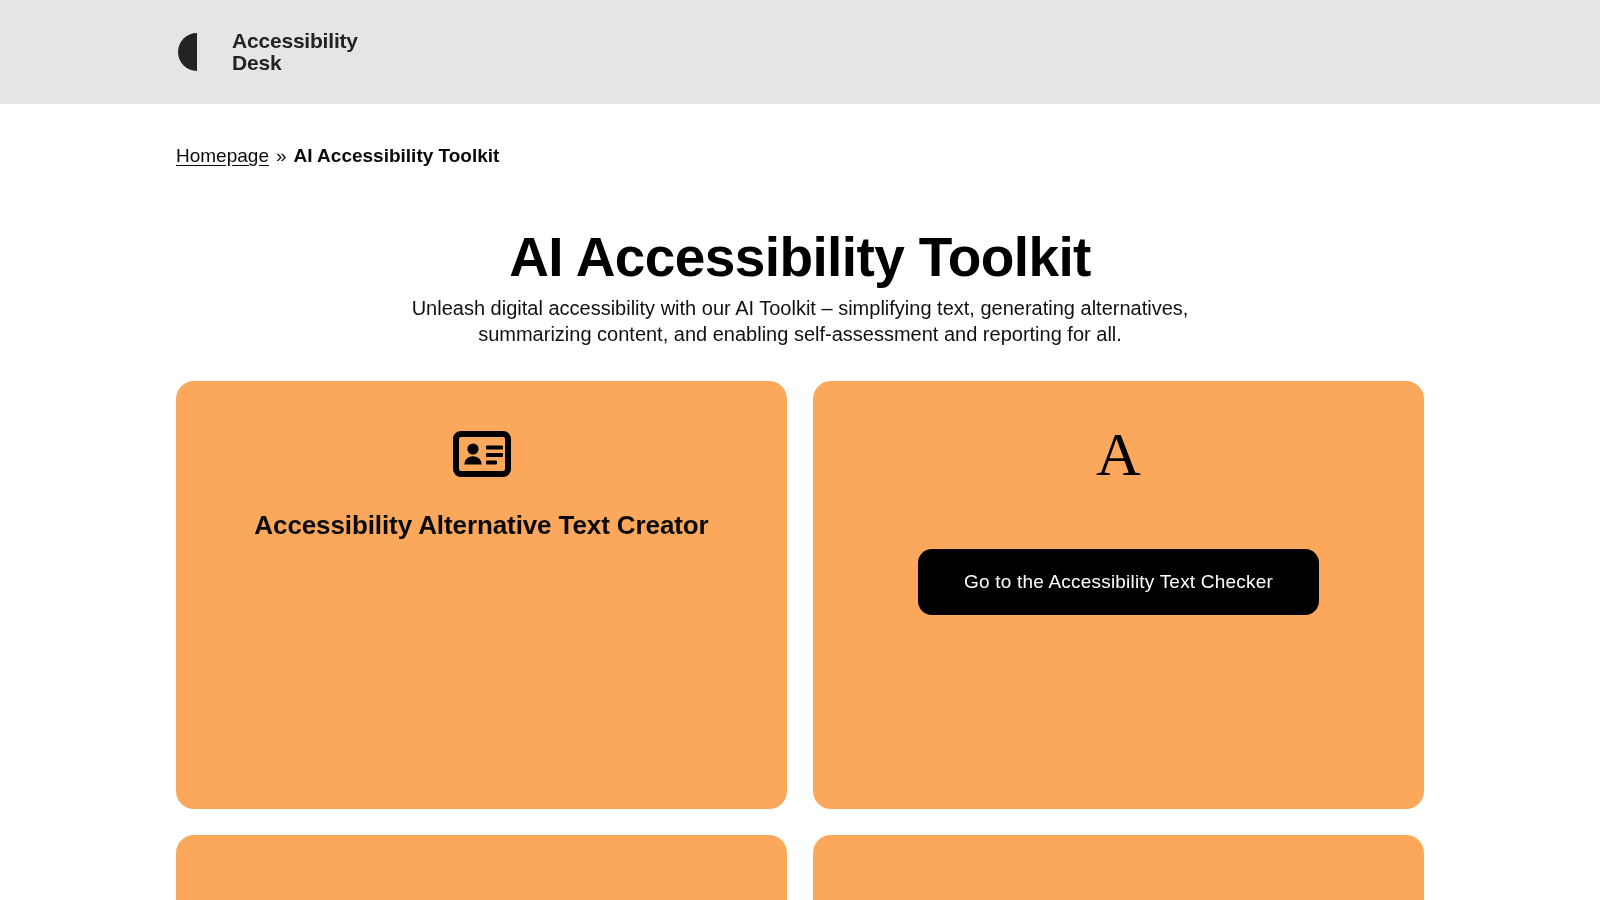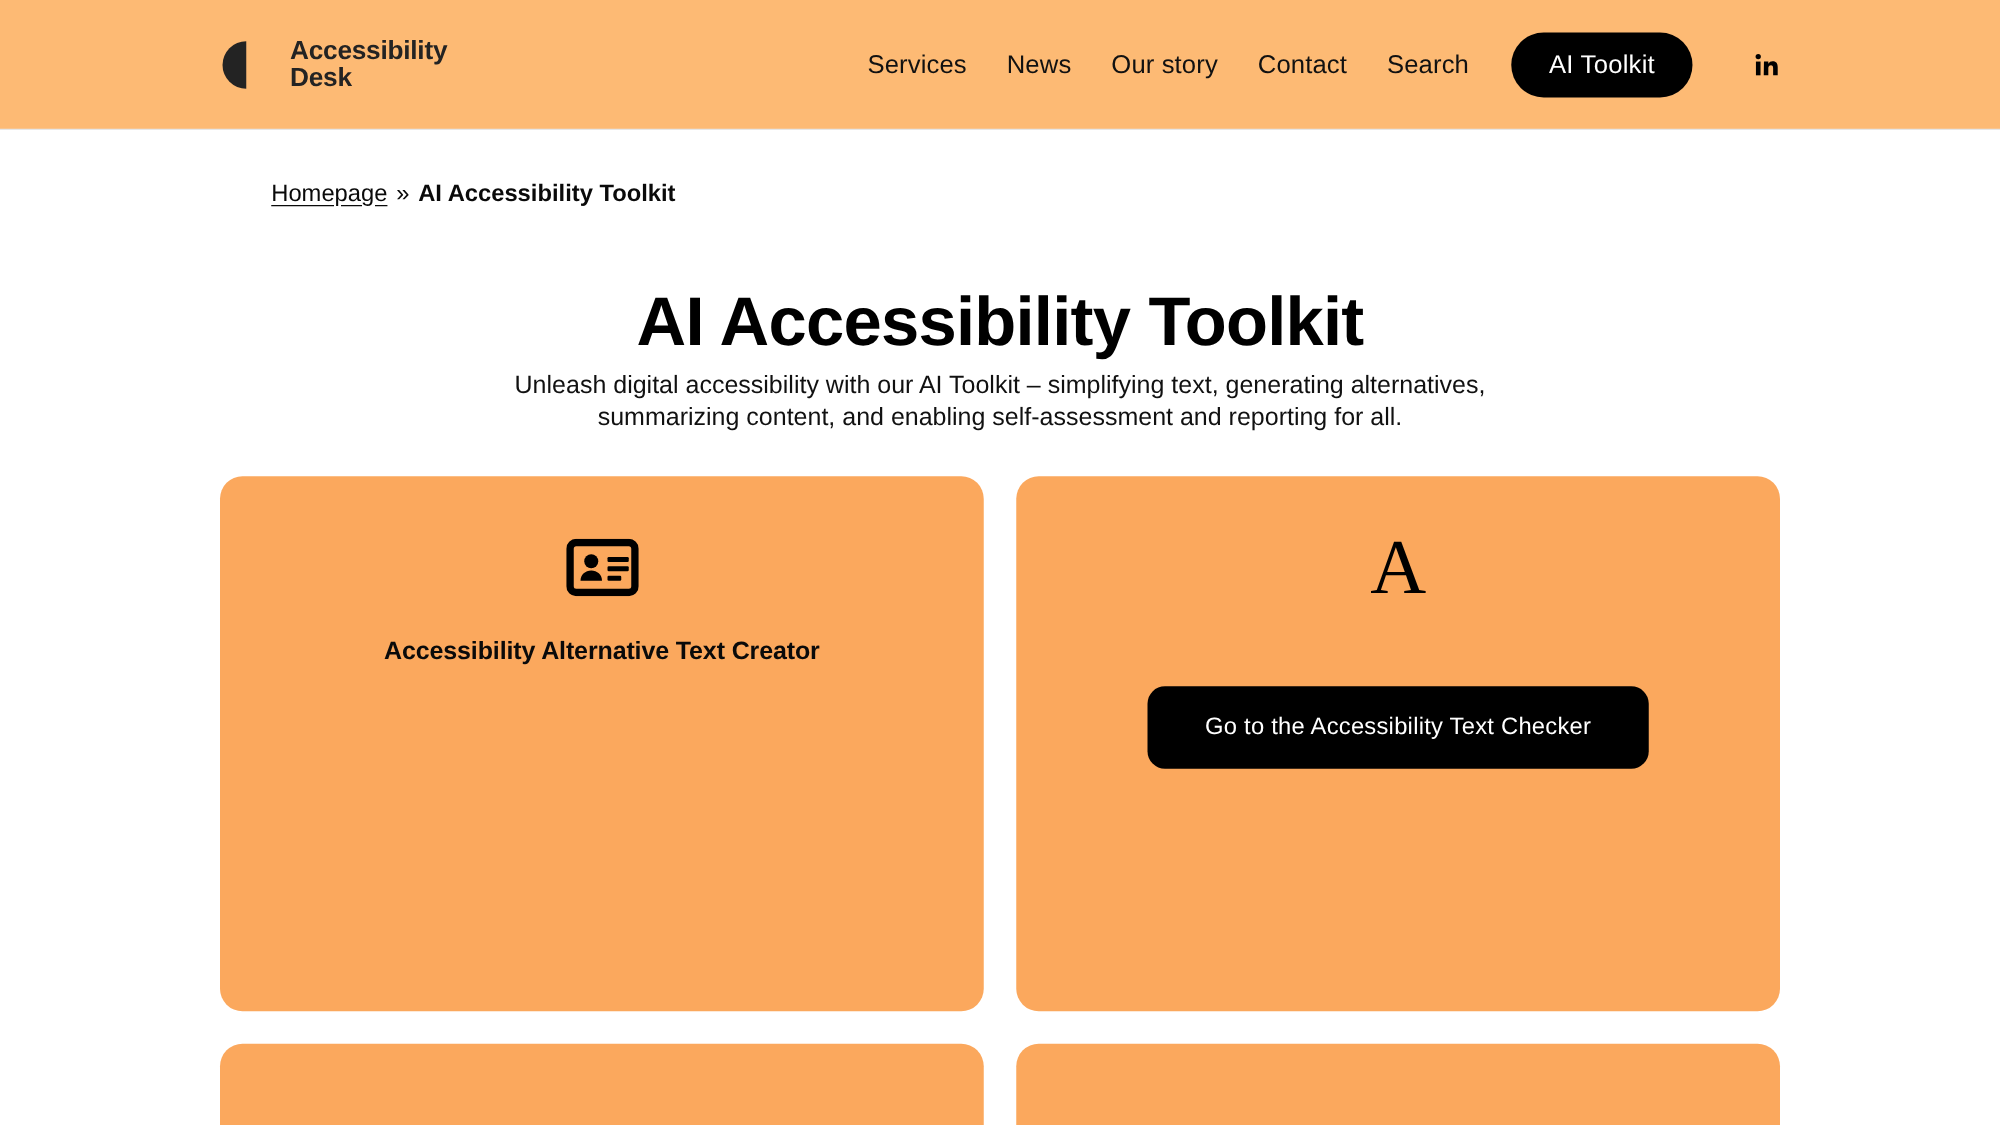--- a/index.html
+++ b/index.html
@@ -25,21 +25,21 @@
     overflow: hidden;
   }
 
   
   .site-header {
     height: 104px;
     border-bottom: 1px solid #e6e6e6;
     display: flex;
     align-items: center;
     padding: 0 176px 0 176px;
-    background: #fdba74;
+    background: #e5e5e5;
   }
 
   .brand {
     display: flex;
     align-items: center;
     gap: 14px;
     text-decoration: none;
     color: #1d1d1f;
     flex: 0 0 auto;
   }
@@ -104,21 +104,20 @@
 
   
   .breadcrumb {
     padding: 40px 176px 0 176px;
     font-size: 19px;
     line-height: 1.3;
     display: flex;
     align-items: baseline;
     gap: 0;
     flex-wrap: wrap;
-    margin-left: 41px;
   }
   .crumb-link {
     color: #0a0a0a;
     text-decoration: underline;
     text-underline-offset: 3px;
     font-weight: 400;
   }
   .crumb-sep {
     margin: 0 7px;
     color: #0a0a0a;
@@ -183,21 +182,21 @@
 
   .glyph-A {
     font-family: "Liberation Serif", "DejaVu Serif", serif;
     font-size: 62px;
     line-height: 1;
     font-weight: 400;
     color: #000;
   }
 
   .card-title {
-    font-size: 20px;
+    font-size: 26px;
     font-weight: 700;
     line-height: 1.25;
     color: #0a0a0a;
     margin-bottom: 16px;
     letter-spacing: -0.1px;
   }
 
   .card-desc {
     font-size: 19.5px;
     line-height: 1.32;
@@ -241,39 +240,20 @@
           <path d="M21 2 A19 19 0 0 0 21 40 Z" fill="#232323"></path>
           <path d="M21 2 A19 19 0 0 1 21 40 A13.5 13.5 0 0 0 21 2 Z" fill="#232323"></path>
         </svg>
       </span>
       <span class="brand-text">
         <span>Accessibility</span>
         <span class="l2">Desk</span>
       </span>
     </a>
 
-    <nav class="main-nav">
-      <a class="nav-link" href="#">Services</a>
-      <a class="nav-link" href="#">News</a>
-      <a class="nav-link" href="#">Our story</a>
-      <a class="nav-link" href="#">Contact</a>
-      <a class="nav-link" href="#">Search</a>
-
-      <button class="nav-cta" type="button">AI Toolkit</button>
-
-      <a class="social-link" href="#">
-        <span>
-          <svg class="li-icon" width="22" height="22" viewBox="0 0 24 24" xmlns="http://www.w3.org/2000/svg" aria-hidden="true">
-            <rect x="3" y="9" width="4" height="12" fill="#000"></rect>
-            <circle cx="5" cy="4.6" r="2.3" fill="#000"></circle>
-            <path d="M10 9 h3.8 v1.8 a4.3 4.3 0 0 1 3.9-2.1 c3.1 0 4.3 2 4.3 5.2 V21 h-4 v-6.2 c0-1.6-.5-2.6-1.9-2.6 -1.2 0-1.9.8-2.2 1.7 -.1.3-.1.8-.1 1.2V21h-4z" fill="#000"></path>
-          </svg>
-        </span>
-      </a>
-    </nav>
   </header>
 
   <nav class="breadcrumb">
     <a class="crumb-link" href="#">Homepage</a>
     <span class="crumb-sep">»</span>
     <span class="crumb-current">AI Accessibility Toolkit</span>
   </nav>
 
   <section class="hero">
     <h1 class="hero-title">AI Accessibility Toolkit</h1>

